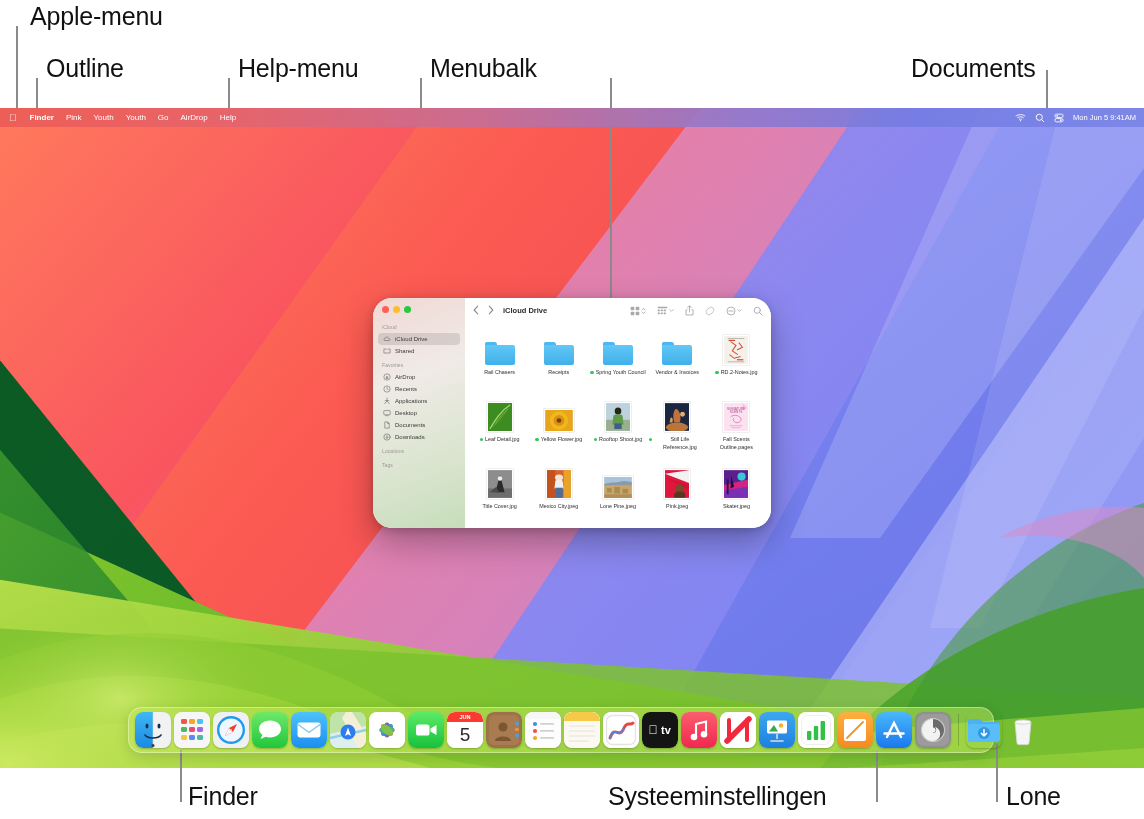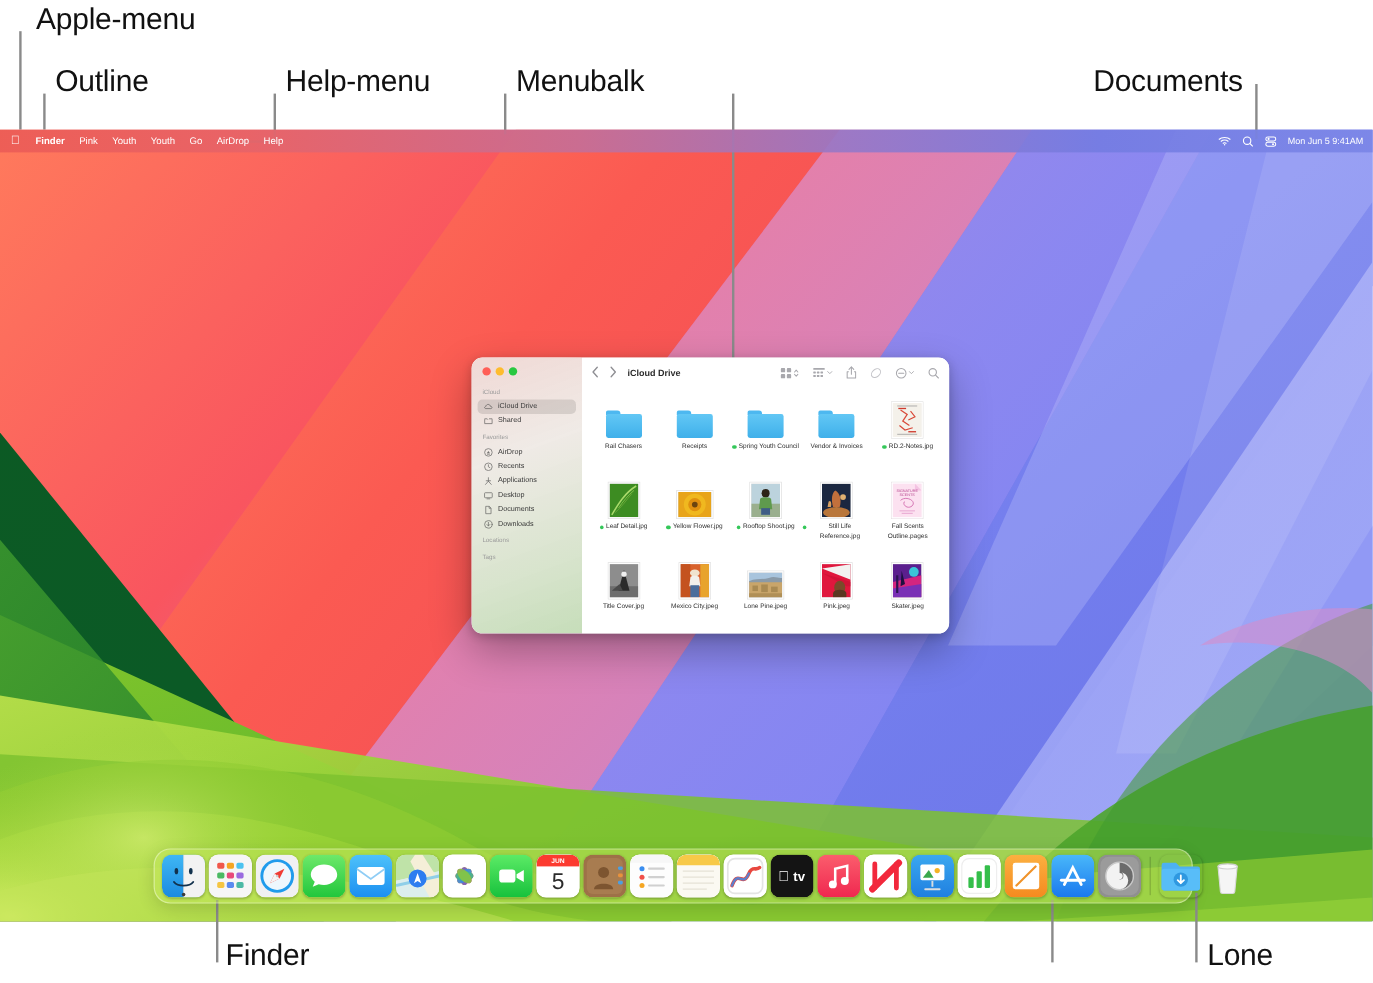--- a/index.html
+++ b/index.html
@@ -30,23 +30,23 @@
   .mb-left { display:flex; align-items:center; gap:0; padding-left:7px; }
   .mb-item { padding:0 6px; line-height:19px; white-space:nowrap; }
   .mb-item.apple { padding:0 7px 0 2px; font-size:10px; }
   .mb-right { margin-left:auto; display:flex; align-items:center; gap:9px;
               padding-right:8px; }
   .mb-right .mi { display:flex; align-items:center; }
   .mb-clock { font-size:7.5px; white-space:nowrap; }
 
   
   #finder { position:absolute; left:373px; top:298px; width:398px; height:230px;
-            background:#fff; border-radius:9px; overflow:hidden;
+            background:#fff; border-radius:19px; overflow:hidden;
             box-shadow:0 14px 34px rgba(0,0,0,.30), 0 2px 8px rgba(0,0,0,.18);
-            display:flex; z-index:30; font-size:6px;margin-left:20px; }
+            display:flex; z-index:30; font-size:6px; }
   #fsidebar { width:92px; background:rgba(244,240,238,.80);
               backdrop-filter:blur(12px); padding:8px 0 0 0; flex:0 0 92px;
               position:relative; }
   #fsidebar::after{ content:""; position:absolute; inset:0;
        background:linear-gradient(160deg, rgba(235,195,190,.55) 0%,
                   rgba(225,215,205,.30) 35%, rgba(170,205,150,.40) 75%,
                   rgba(150,200,130,.50) 100%); pointer-events:none; }
   .sb-head { font-size:5.2px; color:#9b9b9b; padding:5px 0 3px 9px;
              position:relative; z-index:2; }
   .sb-item { display:flex; align-items:center; gap:4px; height:12px;
@@ -1004,18 +1004,19 @@
   <div class="lline" style="left:420px; top:78px; height:34px"></div>
 
   <div class="lline" style="left:610px; top:78px; height:222px"></div>
 
   <div class="callout" style="left:911px; top:54px">Documents</div>
   <div class="lline" style="left:1046px; top:70px; height:46px"></div>
 
   <div class="callout" style="left:188px; top:782px">Finder</div>
   <div class="lline" style="left:180px; top:750px; height:52px"></div>
 
+  <div class="callout" style="left:608px; top:782px">Systeeminstellingen</div>
   <div class="lline" style="left:876px; top:750px; height:52px"></div>
 
   <div class="callout" style="left:1006px; top:782px">Lone</div>
   <div class="lline" style="left:996px; top:744px; height:58px"></div>
 
 </div>
 
 </body></html>

